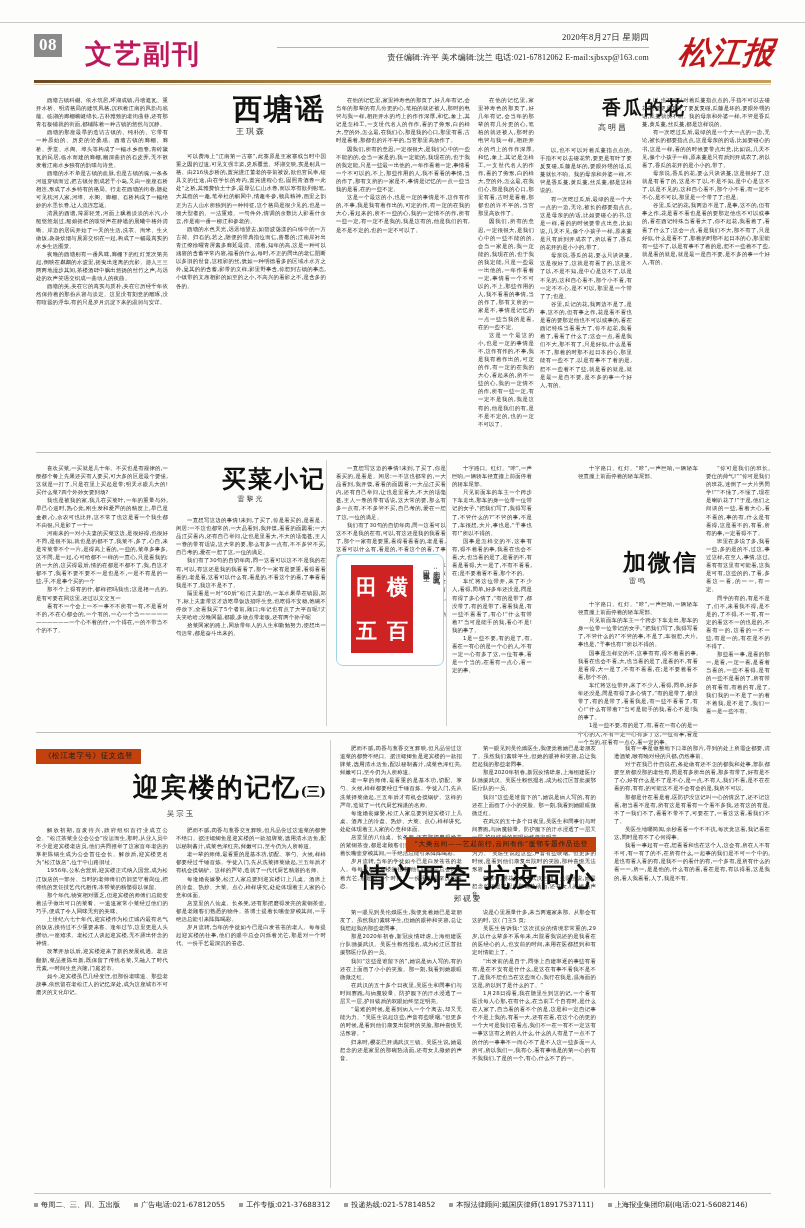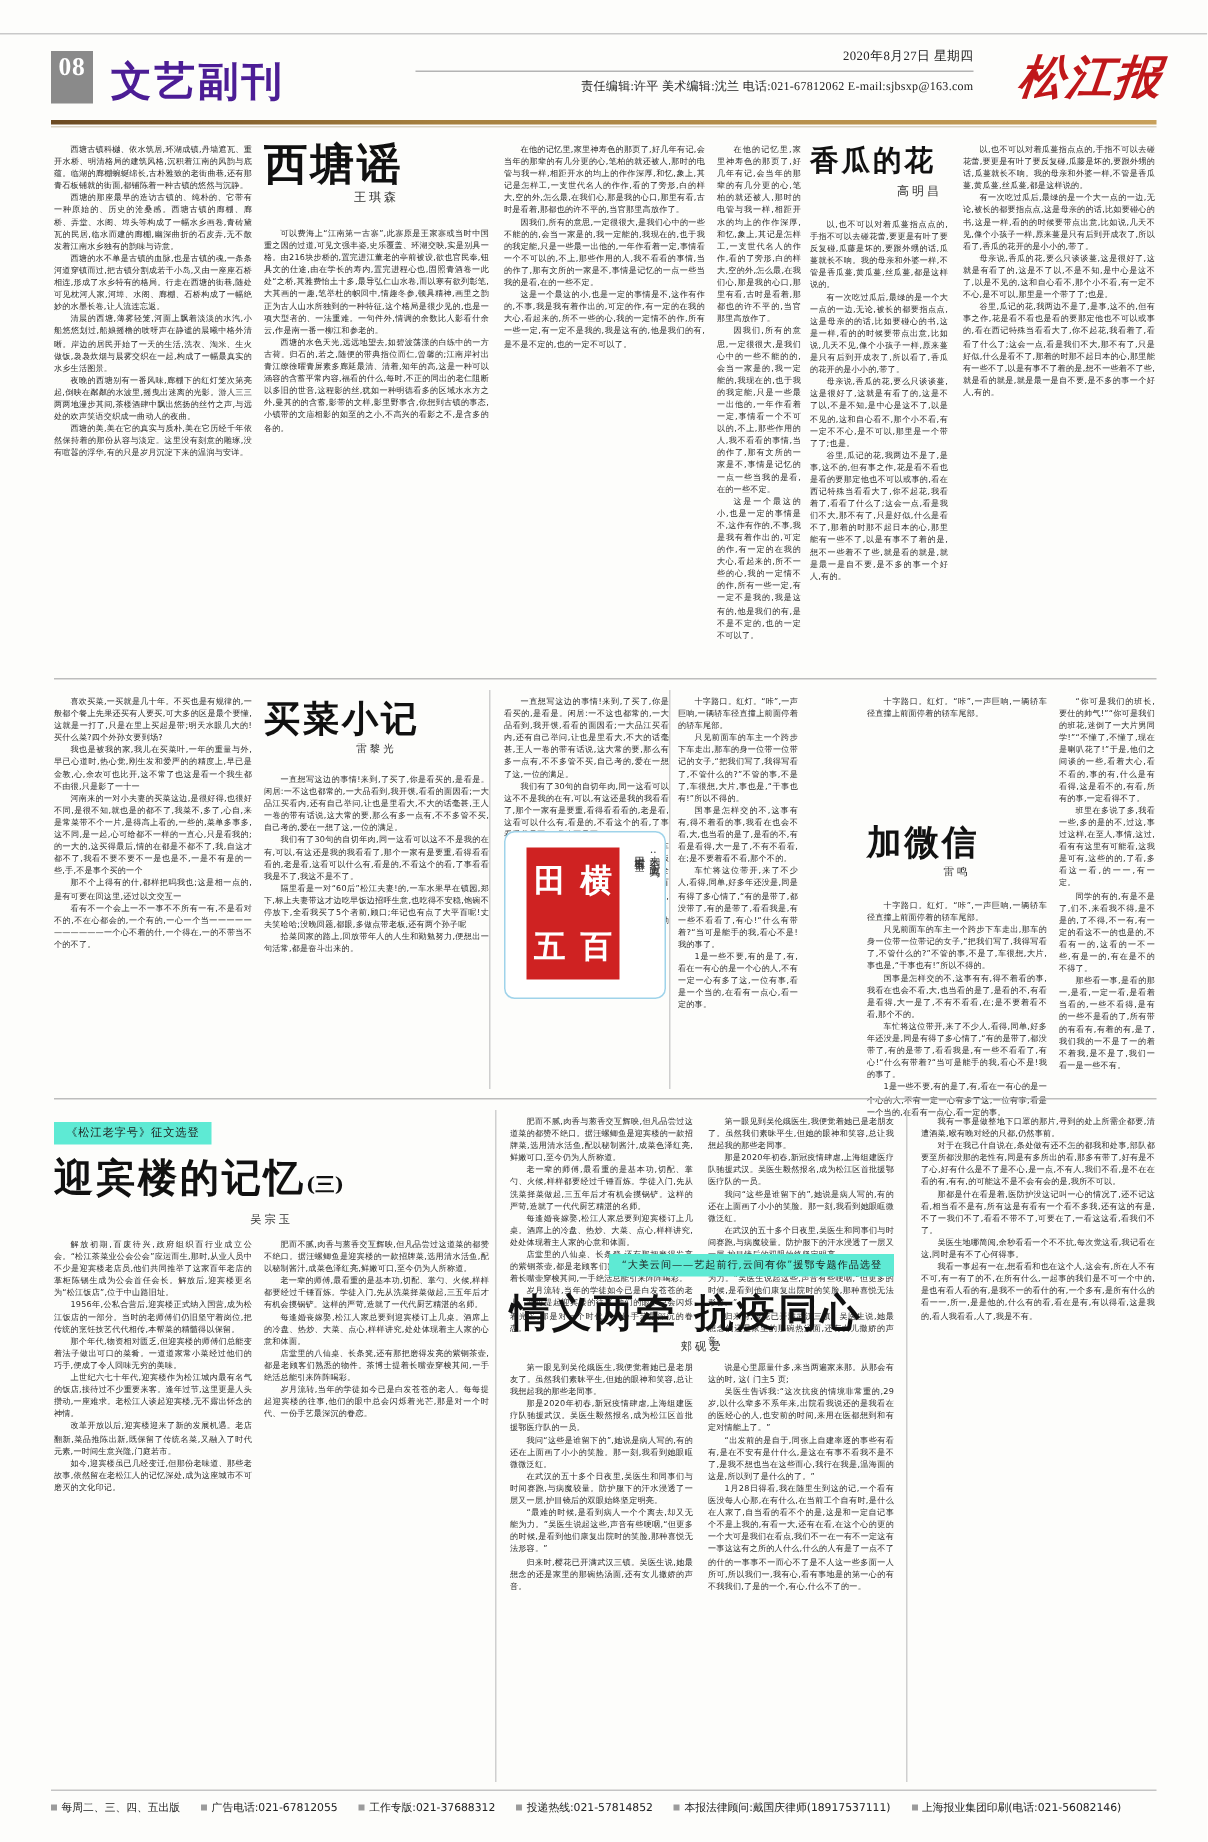--- a/index.html
+++ b/index.html
@@ -24,32 +24,32 @@
   .masthead {
     position: absolute; left: 34px; top: 34px;
     width: 737px; height: 48px;
   }
   .page-no {
     display: inline-block;
     background: #8a8a8a; color: #fff;
     font-family: "Liberation Serif", serif;
     font-weight: bold;
     font-size: 17px; line-height: 20px;
-    padding: 1px 5px 14px 5px;
+    padding: 1px 5px 2px 5px;
     vertical-align: 8px;
     letter-spacing: .5px;
   }
   .section-title {
     display: inline-block;
     font-family: "DejaVu Serif", serif;
     font-weight: bold;
     font-size: 27px;
     letter-spacing: 2px;
-    color: #4c1d95;
-    margin-left: 8px;
+    color: #be185d;
+    margin-left: 19px;
     vertical-align: middle;
   }
   .head-right {
     position: absolute; right: 122px; top: -2px;
     width: 372px; text-align: right;
   }
   .head-date {
     font-size: 8.5px; color: #222;
     letter-spacing: .3px;
     padding-bottom: 3px;
@@ -94,40 +94,40 @@
     word-break: break-all;
     letter-spacing: .15px;
   }
   .col-text p { margin: 0; text-indent: 11px; }
 
   
   .headline {
     font-family: "DejaVu Serif", serif;
     font-weight: bold;
     color: #111;
-    text-align: left;
+    text-align: right;
     letter-spacing: 2px;
   }
   .byline {
     font-family: "DejaVu Serif", serif;
     font-size: 8px;
     color: #333;
     text-align: center;
     letter-spacing: 2px;
     margin-top: 0;
   }
 
   
   .hrule { position: absolute; background: #bdbdbd; height: 1px; }
   .vrule { position: absolute; background: #cfcfcf; width: 1px; }
 
   
   .chip {
     display: inline-block;
-    background: #5eead4;
+    background: #c2410c;
     color: #1c1c1c;
     font-family: "DejaVu Serif", serif;
     font-size: 7.5px;
     letter-spacing: .6px;
     padding: 2px 8px 3px 8px;
   }
 
   
   .seal-box {
     position: absolute;

